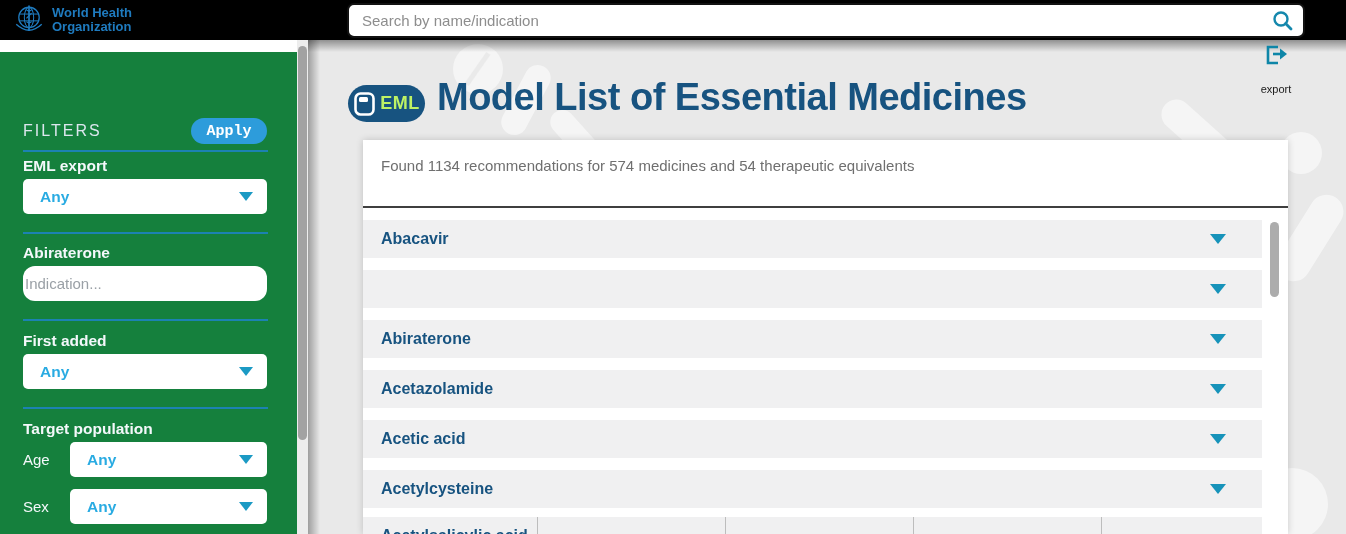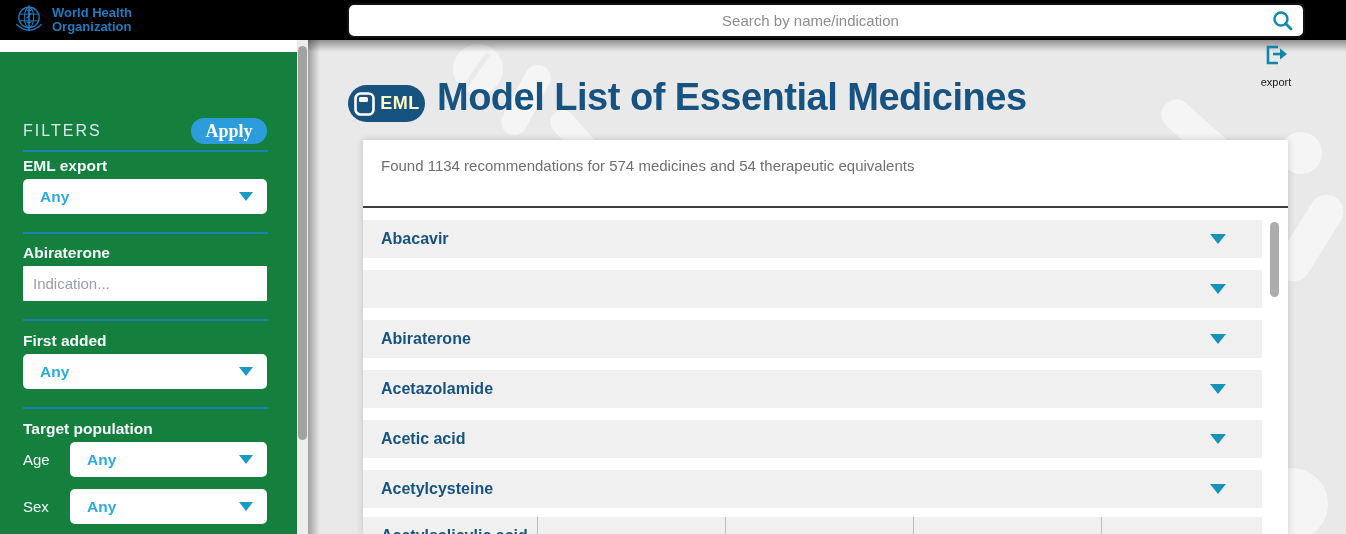--- a/index.html
+++ b/index.html
@@ -6,66 +6,66 @@
   *{box-sizing:border-box;}
   .screen{position:relative;width:1346px;height:534px;overflow:hidden;
           font-family:"Liberation Sans",sans-serif;background:#fff;}
 
   
   .topbar{position:absolute;left:0;top:0;width:1346px;height:40px;background:#000000;z-index:5;}
   .who-logo{position:absolute;left:12px;top:3px;display:flex;align-items:center;cursor:pointer;}
   .who-text{margin-left:6px;font-size:13px;font-weight:bold;color:#1F7BBF;line-height:14px;}
   .search-wrap{position:absolute;left:347px;top:3px;width:958px;height:35px;}
   .search-input{width:100%;height:100%;border:2px solid #121212;border-radius:7px;
-                padding:0 44px 0 13px;font-size:15px;color:#333;outline:none;background:#fff;text-align:center;}
+                padding:0 44px 0 13px;font-size:15px;color:#333;outline:none;background:#fff;}
   .search-input::placeholder{color:#8d8d8d;}
   .search-icon{position:absolute;right:11px;top:7px;}
 
   
   .sidebar{position:absolute;left:0;top:52px;width:297px;height:494px;background:#15803d;z-index:4;}
   .sb-title{position:absolute;left:23px;top:70px;font-size:16px;color:#DCE6EE;letter-spacing:2px;}
   .apply-btn{position:absolute;left:191px;top:66px;width:76px;height:26px;border:none;border-radius:14px;
-             background:#2D9CDB;color:#fff;font-size:18px;font-weight:bold;cursor:pointer;
-             font-family:Liberation Serif, serif;}
+             background:#2D9CDB;color:#fff;font-size:15px;font-weight:bold;cursor:pointer;
+             font-family:Liberation Mono, monospace;}
   .sb-hr{position:absolute;left:23px;width:245px;height:2px;background:#1C82B2;}
   .sb-label{position:absolute;left:23px;font-size:15.5px;font-weight:bold;color:#F4F8FB;}
   .sb-sublabel{position:absolute;left:23px;font-size:15px;color:#F4F8FB;}
   .sb-select{position:absolute;left:23px;width:244px;height:35px;background:#fff;border-radius:5px;
              display:flex;align-items:center;padding:0 14px 0 17px;cursor:pointer;}
   .sb-select.small{left:70px;width:197px;}
   .sb-select .val{flex:1;font-size:15.5px;font-weight:bold;color:#29ABE2;}
   .caret{width:0;height:0;border-left:7px solid transparent;border-right:7px solid transparent;
          border-top:9px solid #1B9AC4;}
-  .sb-input{position:absolute;left:23px;width:244px;height:35px;background:#fff;border:none;border-radius:1px;
-            padding:0 10px;font-size:15px;color:#333;outline:none;}
+  .sb-input{position:absolute;left:23px;width:244px;height:35px;background:#fff;border:none;border-radius:12px;
+            padding:0 2px;font-size:15px;color:#333;outline:none;}
   .sb-input::placeholder{color:#9aa0a6;}
 
   
   .sb-scrolltrack{position:absolute;left:297px;top:40px;width:11px;height:494px;background:#EDEDED;z-index:4;}
   .sb-scrollthumb{position:absolute;left:1px;top:6px;width:9px;height:394px;background:#A2A2A2;border-radius:5px;}
 
   
   .main{position:absolute;left:308px;top:40px;width:1038px;height:494px;background:#E9E9E9;overflow:hidden;}
   .shadow-top{position:absolute;left:0;top:0;width:100%;height:12px;
               background:linear-gradient(to bottom,rgba(0,0,0,.38),rgba(0,0,0,0));z-index:3;}
   .shadow-left{position:absolute;left:0;top:0;width:12px;height:100%;
                background:linear-gradient(to right,rgba(0,0,0,.32),rgba(0,0,0,0));z-index:3;}
 
   
   .wm{position:absolute;background:rgba(255,255,255,.55);}
   .wm-circle{border-radius:50%;}
   .wm-capsule{border-radius:20px;}
   .wm-line{position:absolute;background:rgba(233,233,233,.9);}
 
   .export{position:absolute;left:942px;top:4px;width:52px;text-align:center;cursor:pointer;z-index:4;}
-  .export-label{font-size:11px;color:#1a1a1a;margin-top:6px;}
+  .export-label{font-size:11px;color:#1a1a1a;margin-top:13px;}
 
   .eml-badge{position:absolute;left:40px;top:45px;width:77px;height:37px;background:#175380;border-radius:19px;
              display:flex;align-items:center;justify-content:center;gap:3px;z-index:2;}
-  .eml-badge span{color:#fef9c3;font-weight:bold;font-size:18px;letter-spacing:.5px;}
+  .eml-badge span{color:#bef264;font-weight:bold;font-size:18px;letter-spacing:.5px;}
   .page-title{position:absolute;left:129px;top:36px;font-size:38px;font-weight:bold;color:#175380;
               letter-spacing:-.5px;z-index:2;}
 
   
   .card{position:absolute;left:55px;top:100px;width:925px;height:394px;background:#fff;
         box-shadow:0 0 7px rgba(0,0,0,.18);overflow:hidden;z-index:2;}
   .summary{position:absolute;left:18px;top:18px;font-size:15px;line-height:15.5px;color:#6F6F6F;}
   .summary a{color:#2457C5;text-decoration:underline;cursor:pointer;}
   .dark-line{position:absolute;left:0;top:66px;width:100%;height:2px;background:#3F3F3F;}
 

